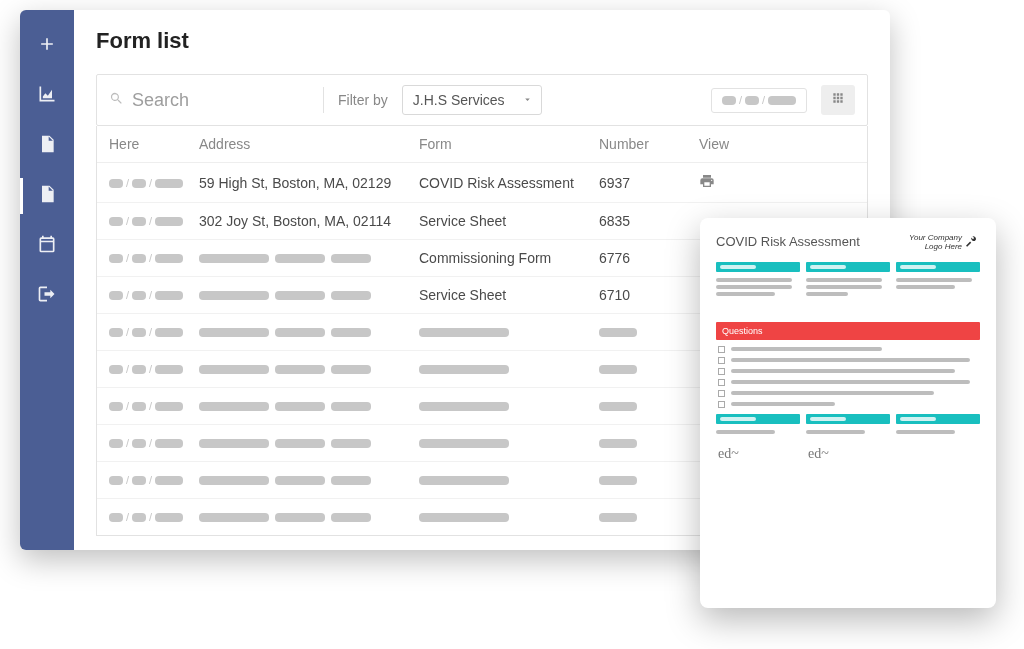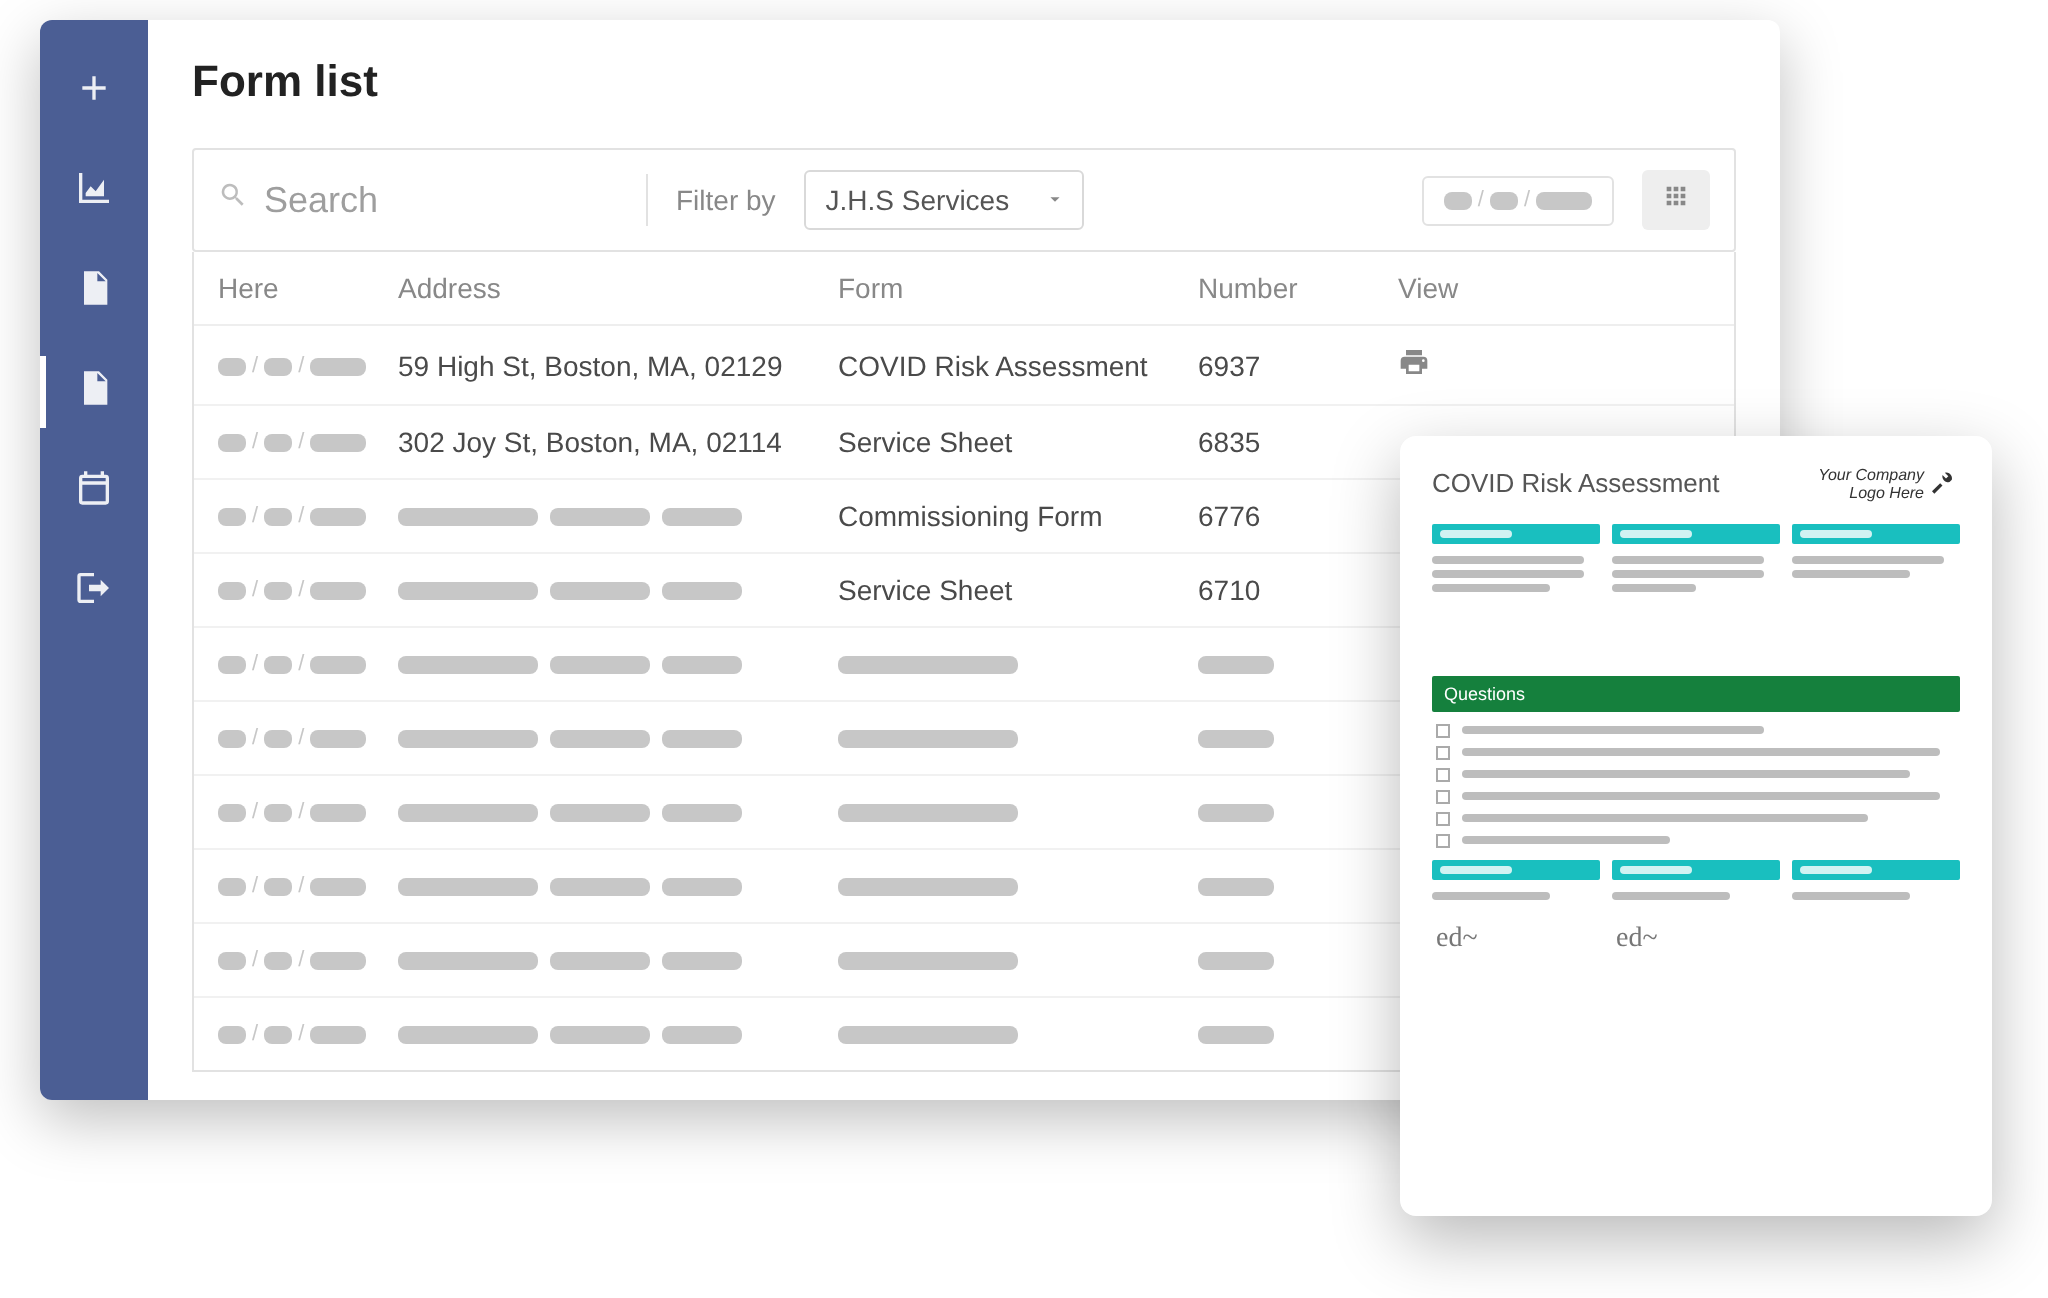--- a/index.html
+++ b/index.html
@@ -226,26 +226,26 @@
     width:36px; height:4px;
     background:#fff;
     border-radius:2px;
     opacity:0.8;
   }
   .doc-lines { display:flex; flex-direction:column; gap:3px; padding:2px 0 6px 0;}
   .doc-lines .ln { height:4px; background:#bdbdbd; border-radius:2px; }
   .doc-lines .ln.w90 { width:90%; } .doc-lines .ln.w70{width:70%;} .doc-lines .ln.w50{width:50%;}
 
   .doc-section-bar {
-    background:#15803d;
+    background:#ef4444;
     color:#fff;
     font-size:9px;
     padding:4px 6px;
     border-radius:1px;
-    margin-top:22px;
+    margin-top:6px;
   }
   .doc-checklist { padding:6px 2px 4px 2px; display:flex; flex-direction:column; gap:4px;}
   .doc-checklist .ci { display:flex; align-items:center; gap:6px; }
   .doc-checklist .box { width:7px; height:7px; border:1px solid #aaa; flex-shrink:0;}
   .doc-checklist .txt { height:4px; background:#bdbdbd; border-radius:2px; }
   .w95{width:92%;} .w88{width:86%;} .w80{width:78%;} .w60{width:58%;} .w40{width:40%;}
 
   .sig { margin-top:2px; }
   .sig-scribble { font-family: cursive; font-size:14px; color:#777; padding:6px 2px 2px 2px; }
 

